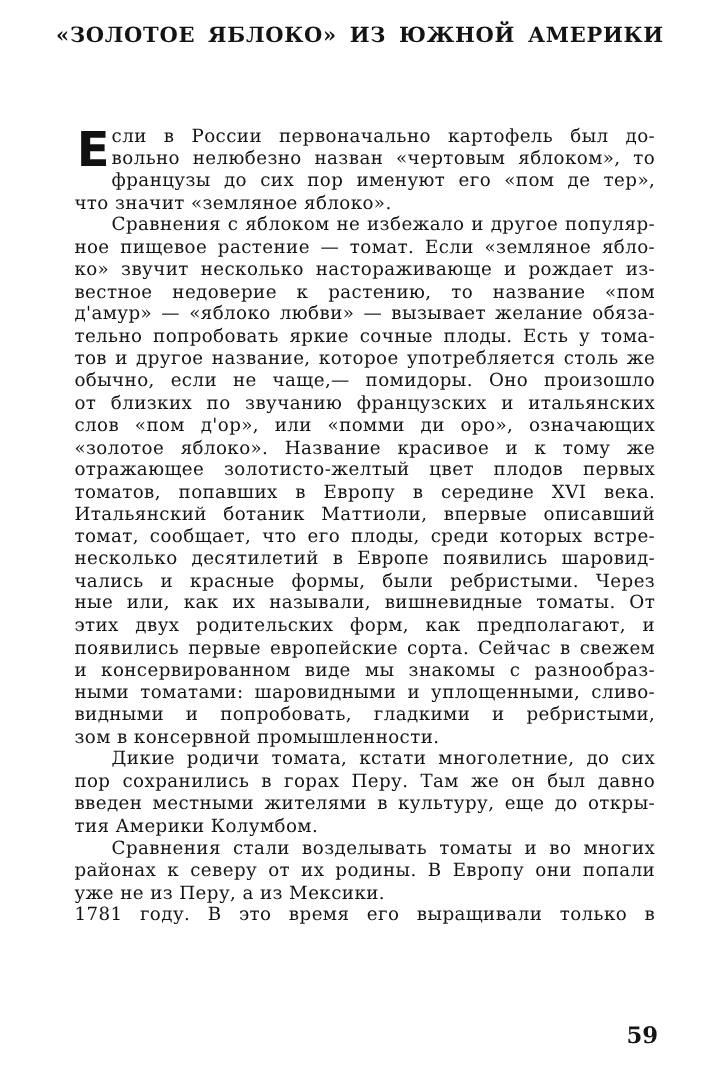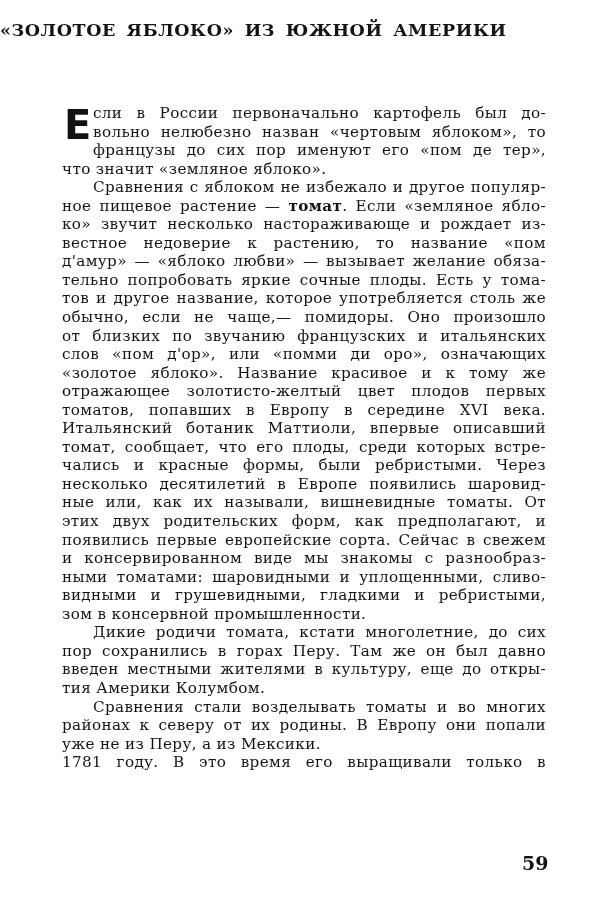--- a/index.html
+++ b/index.html
@@ -3,42 +3,42 @@
 <meta charset="utf-8">
 <style>
   html, body { margin: 0; padding: 0; background: #ffffff; }
   body {
     width: 600px; height: 903px; position: relative; overflow: hidden;
     font-family: "DejaVu Serif", "Liberation Serif", serif;
     color: #141414;
   }
   .title {
     position: absolute; left: 0; width: 600px; top: 20px;
-    text-align: left; font-weight: bold; font-size: 17.5px;
+    text-align: center; font-weight: bold; font-size: 17.5px;
     letter-spacing: 0.6px; word-spacing: 4px;
     font-family: "DejaVu Serif", serif;
   }
   .body-text {
     position: absolute; left: 62px; top: 104px; width: 484px;
     font-size: 15.2px; line-height: 18.55px;
   }
   .line {
     display: block; white-space: nowrap; height: 18.55px;
     text-align: justify; text-align-last: justify;
     letter-spacing: 0.35px;
   }
   .line.last { text-align-last: left; }
   .line.indent { padding-left: 31px; }
   .line.cap { padding-left: 31px; }
   .dropcap {
     position: absolute; left: 2px; top: 4px;
     font-family: "DejaVu Sans", sans-serif; font-weight: bold;
     font-size: 40px; line-height: 34px; color: #111;
   }
-  .bold { font-weight: bold; }
+  .bold { font-weight: normal; }
   .pagenum {
     position: absolute; left: 522px; top: 852px;
     font-weight: bold; font-size: 19px;
     font-family: "DejaVu Serif", serif;
   }
 </style>
 </head>
 <body>
 
 <div class="title">«ЗОЛОТОЕ ЯБЛОКО» ИЗ ЮЖНОЙ АМЕРИКИ</div>
@@ -59,28 +59,28 @@
   <span class="line">тельно попробовать яркие сочные плоды. Есть у тома-</span>
   <span class="line">тов и другое название, которое употребляется столь же</span>
   <span class="line">обычно, если не чаще,— помидоры. Оно произошло</span>
   <span class="line">от близких по звучанию французских и итальянских</span>
   <span class="line">слов «пом д'ор», или «помми ди оро», означающих</span>
   <span class="line">«золотое яблоко». Название красивое и к тому же</span>
   <span class="line">отражающее золотисто-желтый цвет плодов первых</span>
   <span class="line">томатов, попавших в Европу в середине XVI века.</span>
   <span class="line">Итальянский ботаник Маттиоли, впервые описавший</span>
   <span class="line">томат, сообщает, что его плоды, среди которых встре-</span>
+  <span class="line">несколько десятилетий в Европе появились шаровид-</span>
   <span class="line">чались и красные формы, были ребристыми. Через</span>
-  <span class="line">несколько десятилетий в Европе появились шаровид-</span>
   <span class="line">ные или, как их называли, вишневидные томаты. От</span>
   <span class="line">этих двух родительских форм, как предполагают, и</span>
   <span class="line">появились первые европейские сорта. Сейчас в свежем</span>
   <span class="line">и консервированном виде мы знакомы с разнообраз-</span>
   <span class="line">ными томатами: шаровидными и уплощенными, сливо-</span>
-  <span class="line">видными и грушевидными, гладкими и ребристыми,</span>
+  <span class="line">видными и попробовать, гладкими и ребристыми,</span>
   <span class="line last">зом в консервной промышленности.</span>
 
   <span class="line indent">Дикие родичи томата, кстати многолетние, до сих</span>
   <span class="line">пор сохранились в горах Перу. Там же он был давно</span>
   <span class="line">введен местными жителями в культуру, еще до откры-</span>
   <span class="line last">тия Америки Колумбом.</span>
 
   <span class="line indent">Сравнения стали возделывать томаты и во многих</span>
   <span class="line">районах к северу от их родины. В Европу они попали</span>
   <span class="line last">уже не из Перу, а из Мексики.</span>

